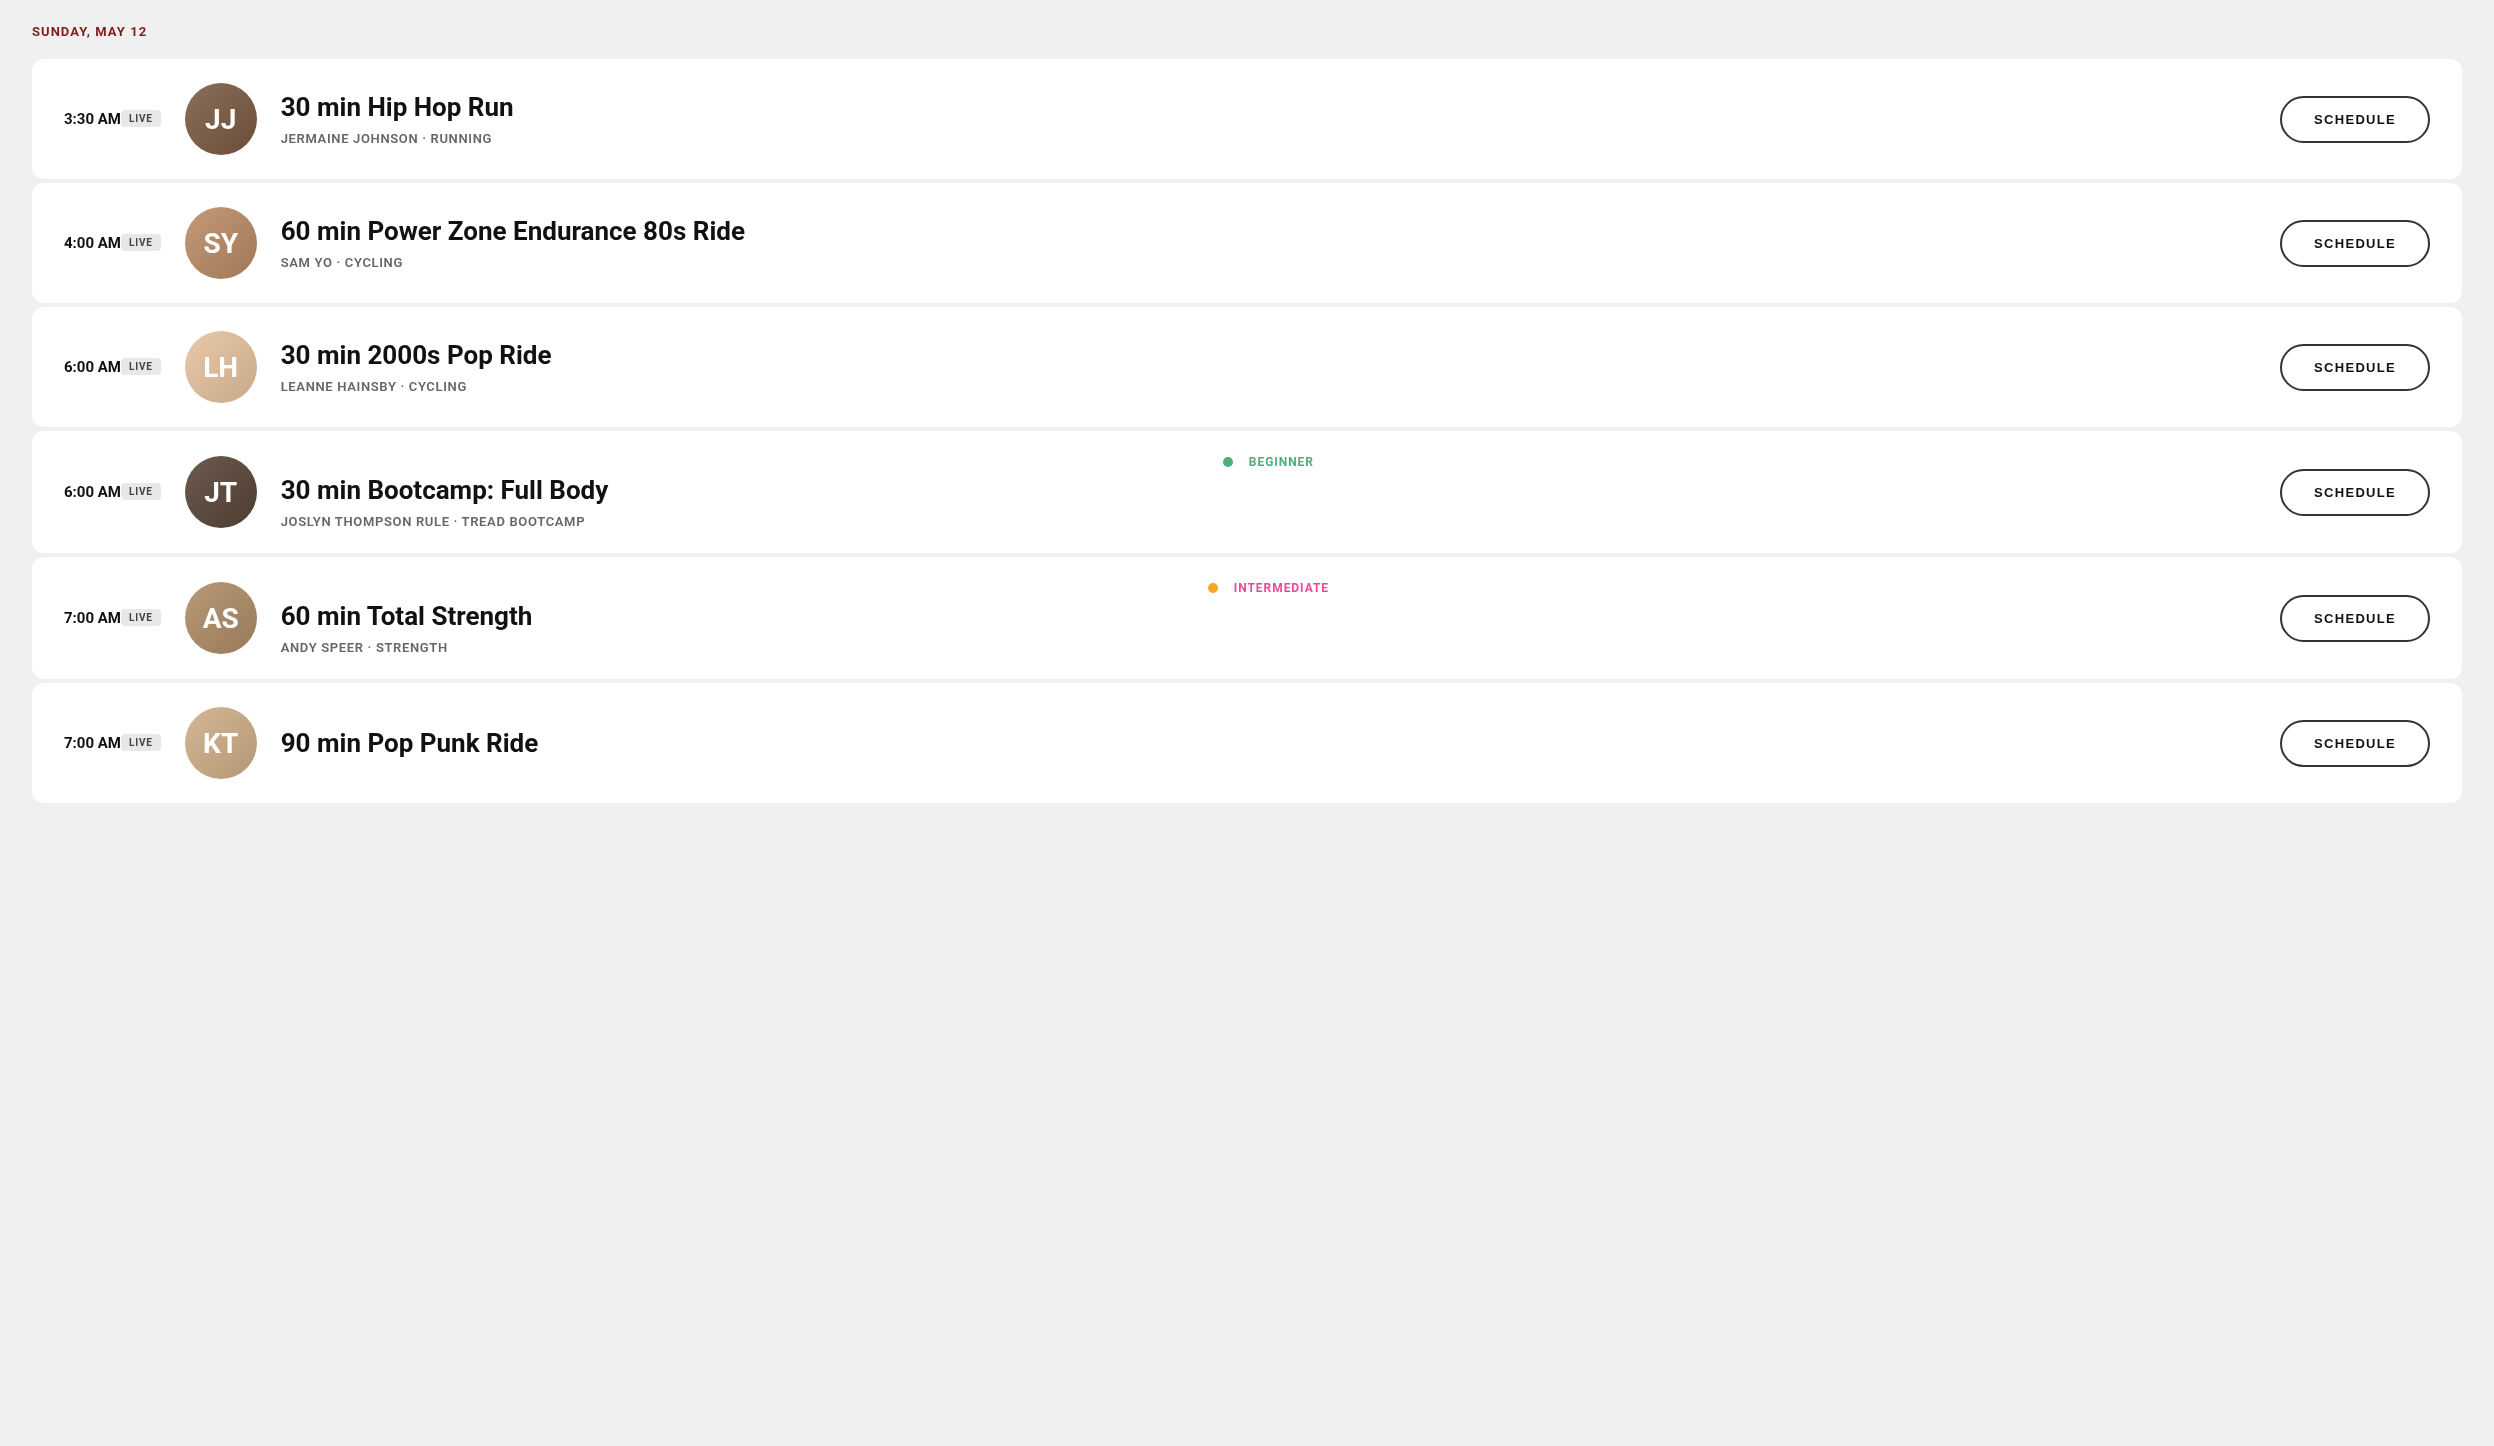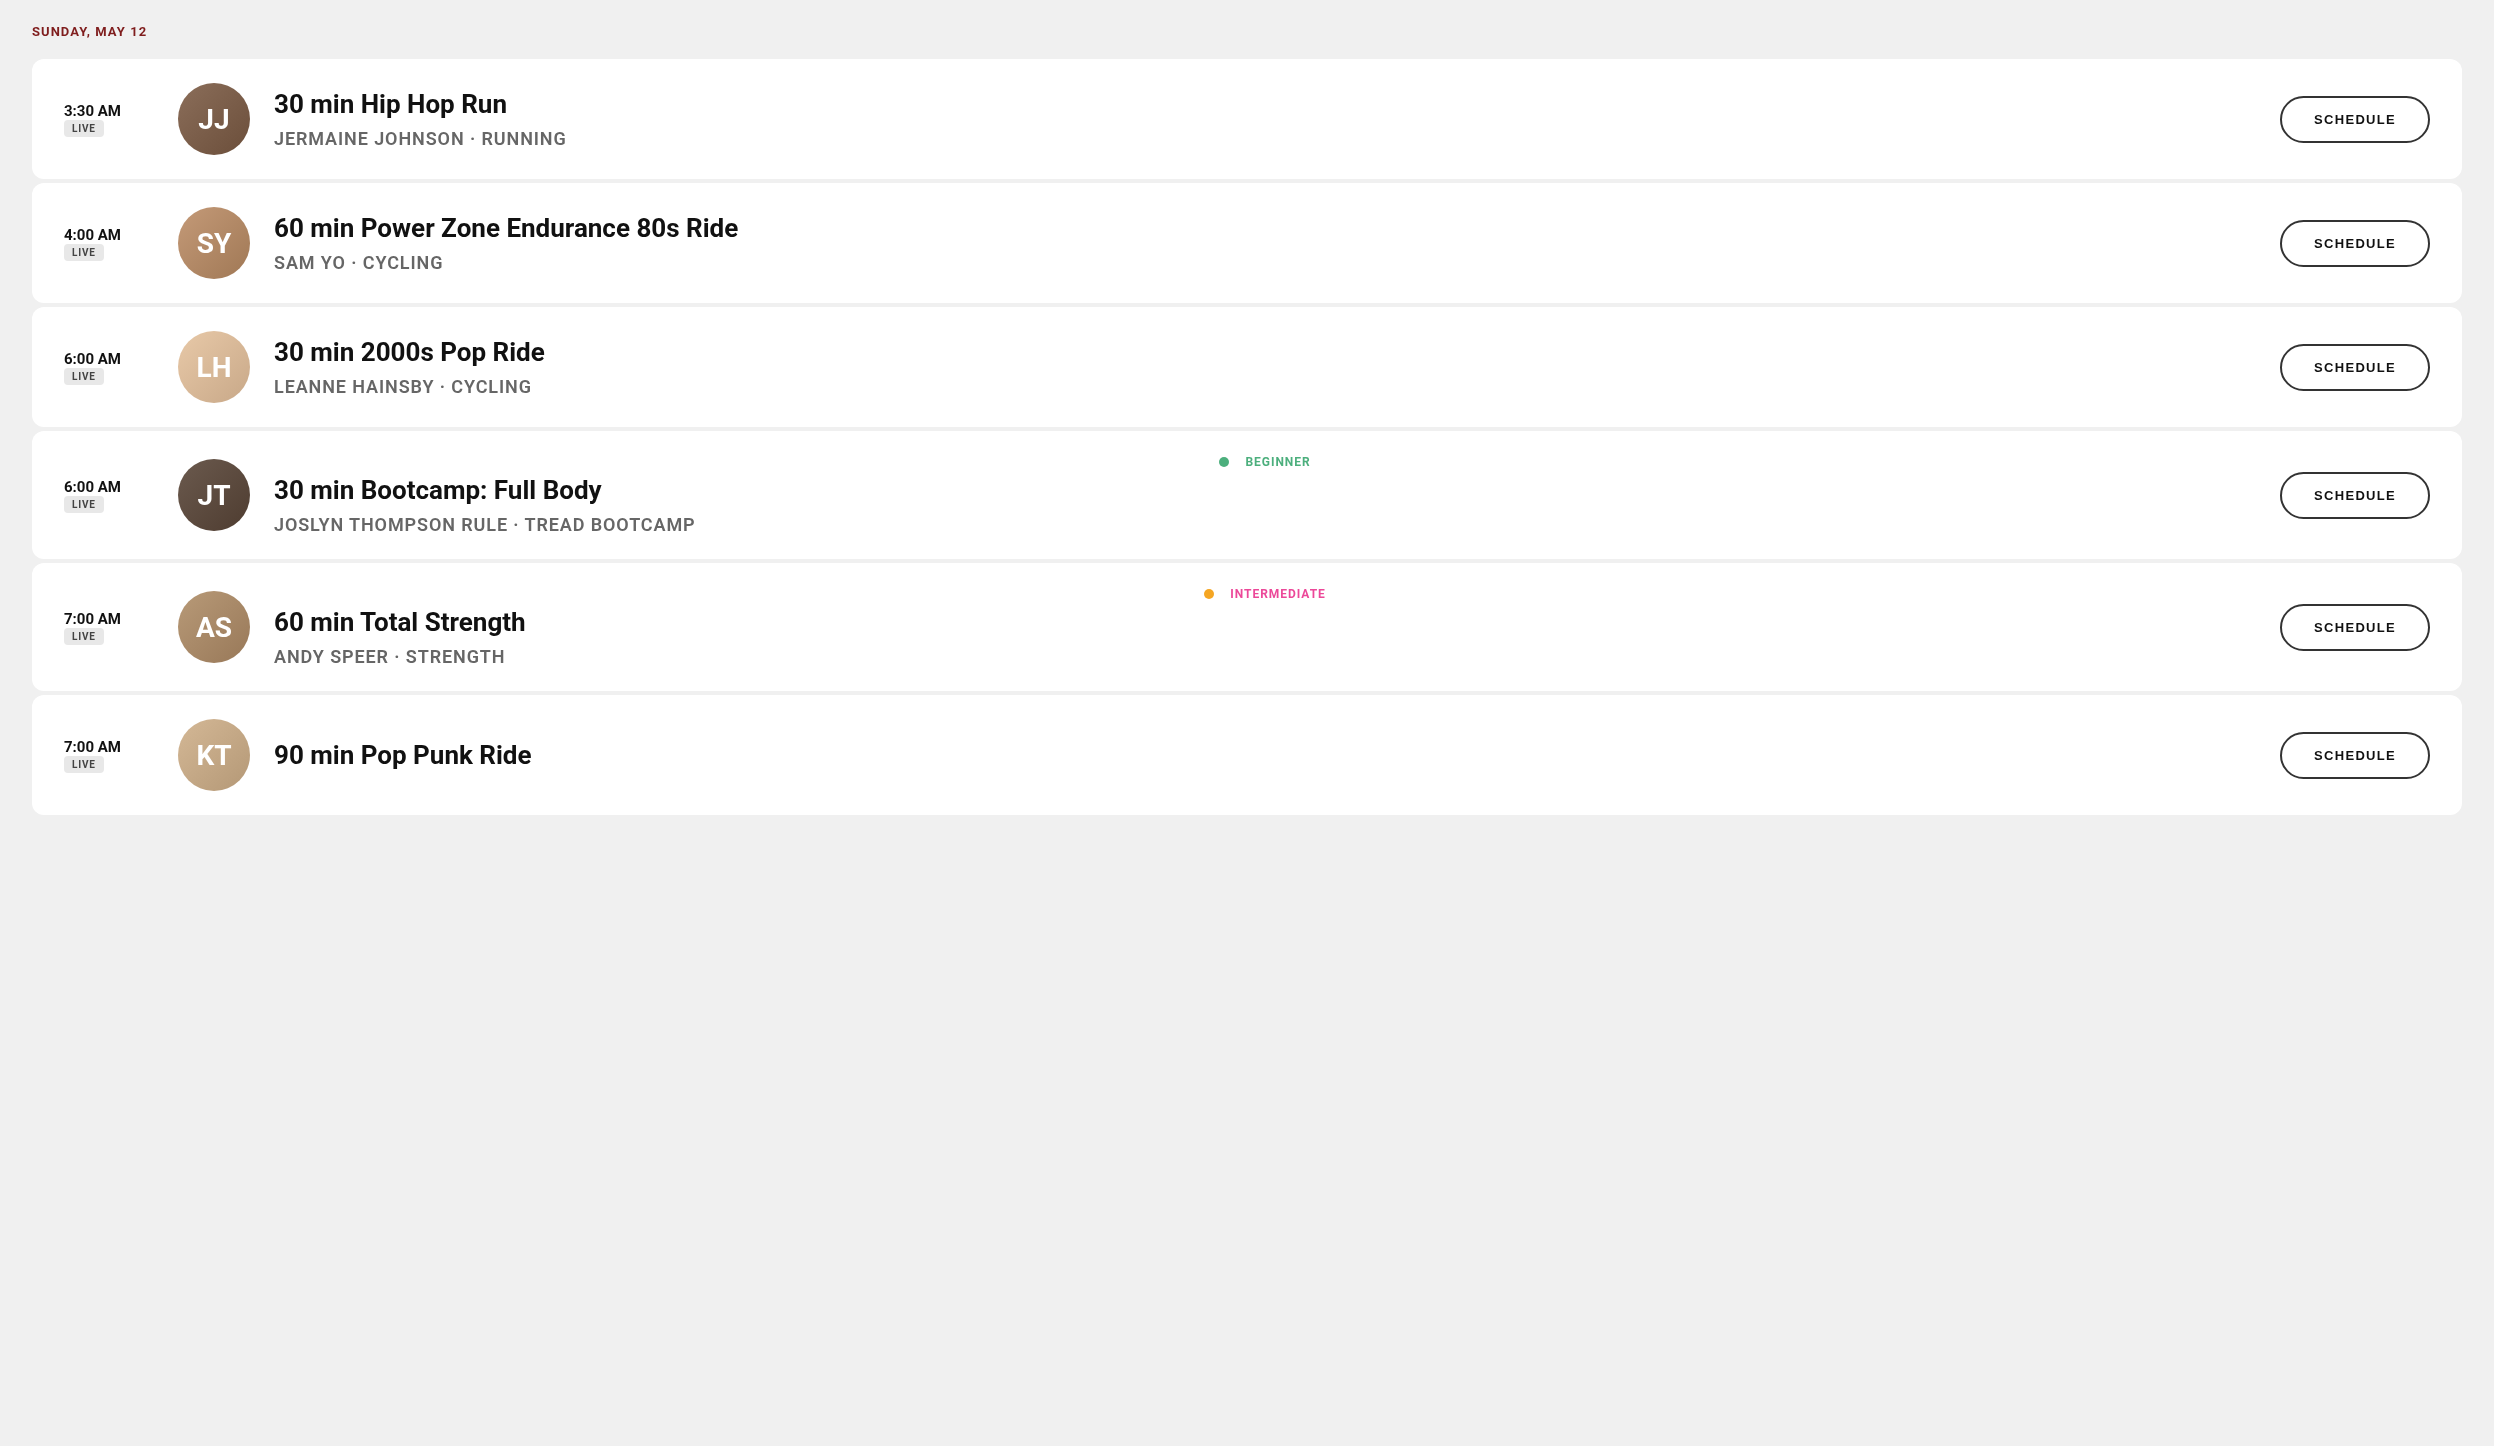--- a/index.html
+++ b/index.html
@@ -34,21 +34,21 @@
       background: #ffffff;
       border-radius: 12px;
       display: flex;
       align-items: center;
       padding: 24px 32px;
       gap: 24px;
     }
 
     .time-block {
       display: flex;
-      flex-direction: column;
+      flex-direction: row;
       align-items: flex-start;
       min-width: 90px;
     }
 
     .time-text {
       font-size: 15px;
       font-weight: 700;
       color: #111;
       white-space: nowrap;
     }
@@ -106,21 +106,21 @@
     }
 
     .class-title {
       font-size: 26px;
       font-weight: 700;
       color: #111;
       line-height: 1.2;
     }
 
     .class-meta {
-      font-size: 18px;
+      font-size: 13px;
       font-weight: 600;
       color: #666;
       letter-spacing: 0.05em;
       text-transform: uppercase;
       margin-top: 4px;
     }
 
     .schedule-btn {
       background: #fff;
       border: 2px solid #333;

